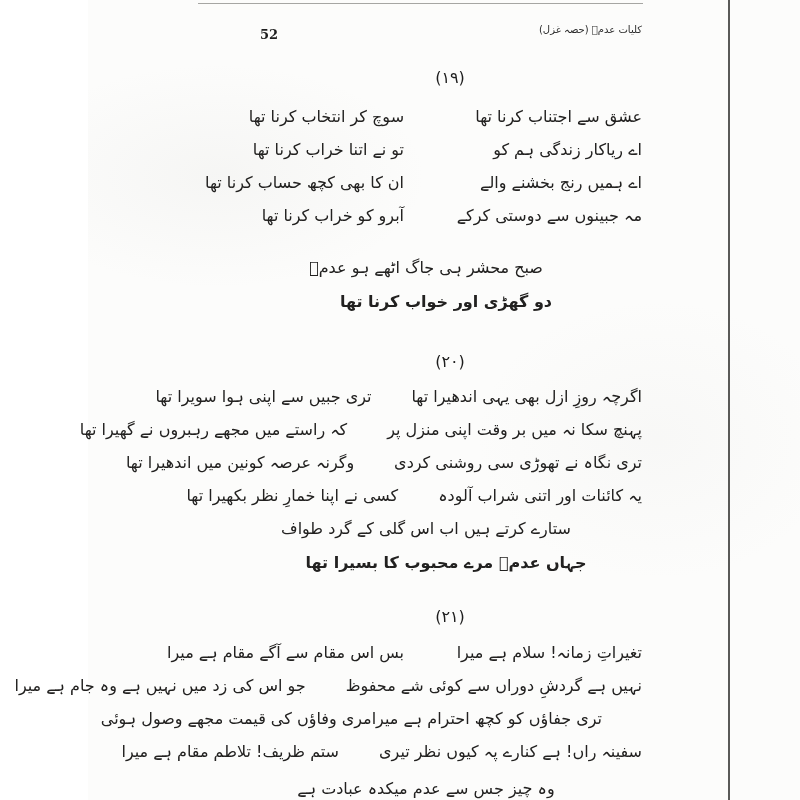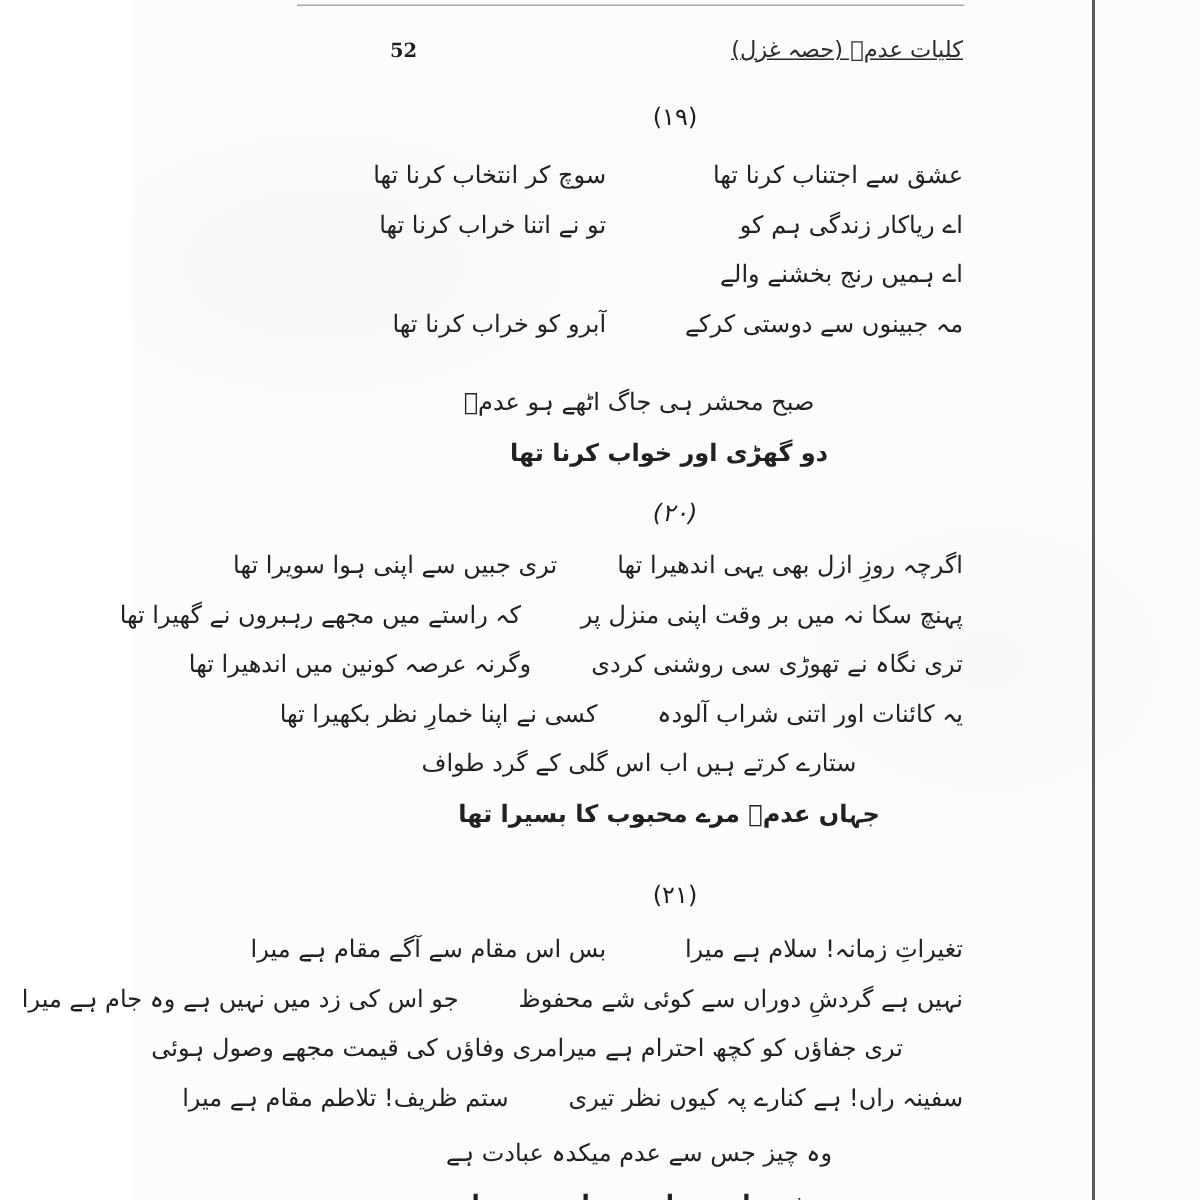--- a/index.html
+++ b/index.html
@@ -45,44 +45,43 @@
     direction: rtl;
   }
   .running-head {
     position: relative;
     height: 52px;
   }
   .book-title {
     position: absolute;
     top: 24px;
     right: 0;
-    font-size: 15px;
+    font-size: 10px;
     letter-spacing: 0.5px;
     color: #2b2b2b;
     white-space: nowrap;
-    text-decoration: underline;
   }
   .page-number {
     position: absolute;
     top: 27px;
     left: 22px;
     font-size: 13px;
     font-weight: bold;
     font-family: "DejaVu Serif", serif;
     color: #1f1f1f;
   }
   .ghazal-number {
     text-align: center;
     font-size: 16px;
     line-height: 24px;
     transform: translateX(10px); 
     color: #1d1d1d;
   }
   .gn-19 { margin-top: 14px; }
-  .gn-20 { margin-top: 11px; font-style: italic; }
+  .gn-20 { margin-top: 31px; }
   .gn-21 { margin-top: 25px; }
   .couplets { margin-top: 10px; }
   .couplet-row {
     display: flex;
     align-items: baseline;
     line-height: 33px;
     height: 33px;
   }
   .misra {
     white-space: nowrap;
@@ -136,20 +135,21 @@
         <div class="couplet-row">
           <div class="misra misra-first">عشق سے اجتناب کرنا تھا</div>
           <div class="misra misra-second">سوچ کر انتخاب کرنا تھا</div>
         </div>
         <div class="couplet-row">
           <div class="misra misra-first">اے ریاکار زندگی ہم کو</div>
           <div class="misra misra-second">تو نے اتنا خراب کرنا تھا</div>
         </div>
         <div class="couplet-row">
           <div class="misra misra-first">اے ہمیں رنج بخشنے والے</div>
+          <div class="misra misra-second">ان کا بھی کچھ حساب کرنا تھا</div>
         </div>
         <div class="couplet-row">
           <div class="misra misra-first">مہ جبینوں سے دوستی کرکے</div>
           <div class="misra misra-second">آبرو کو خراب کرنا تھا</div>
         </div>
       </div>
       <div class="maqta">
         <div class="maqta-line shift-right">صبح محشر ہی جاگ اٹھے ہو عدمؔ</div>
         <div class="maqta-line shift-left">دو گھڑی اور خواب کرنا تھا</div>
       </div>

